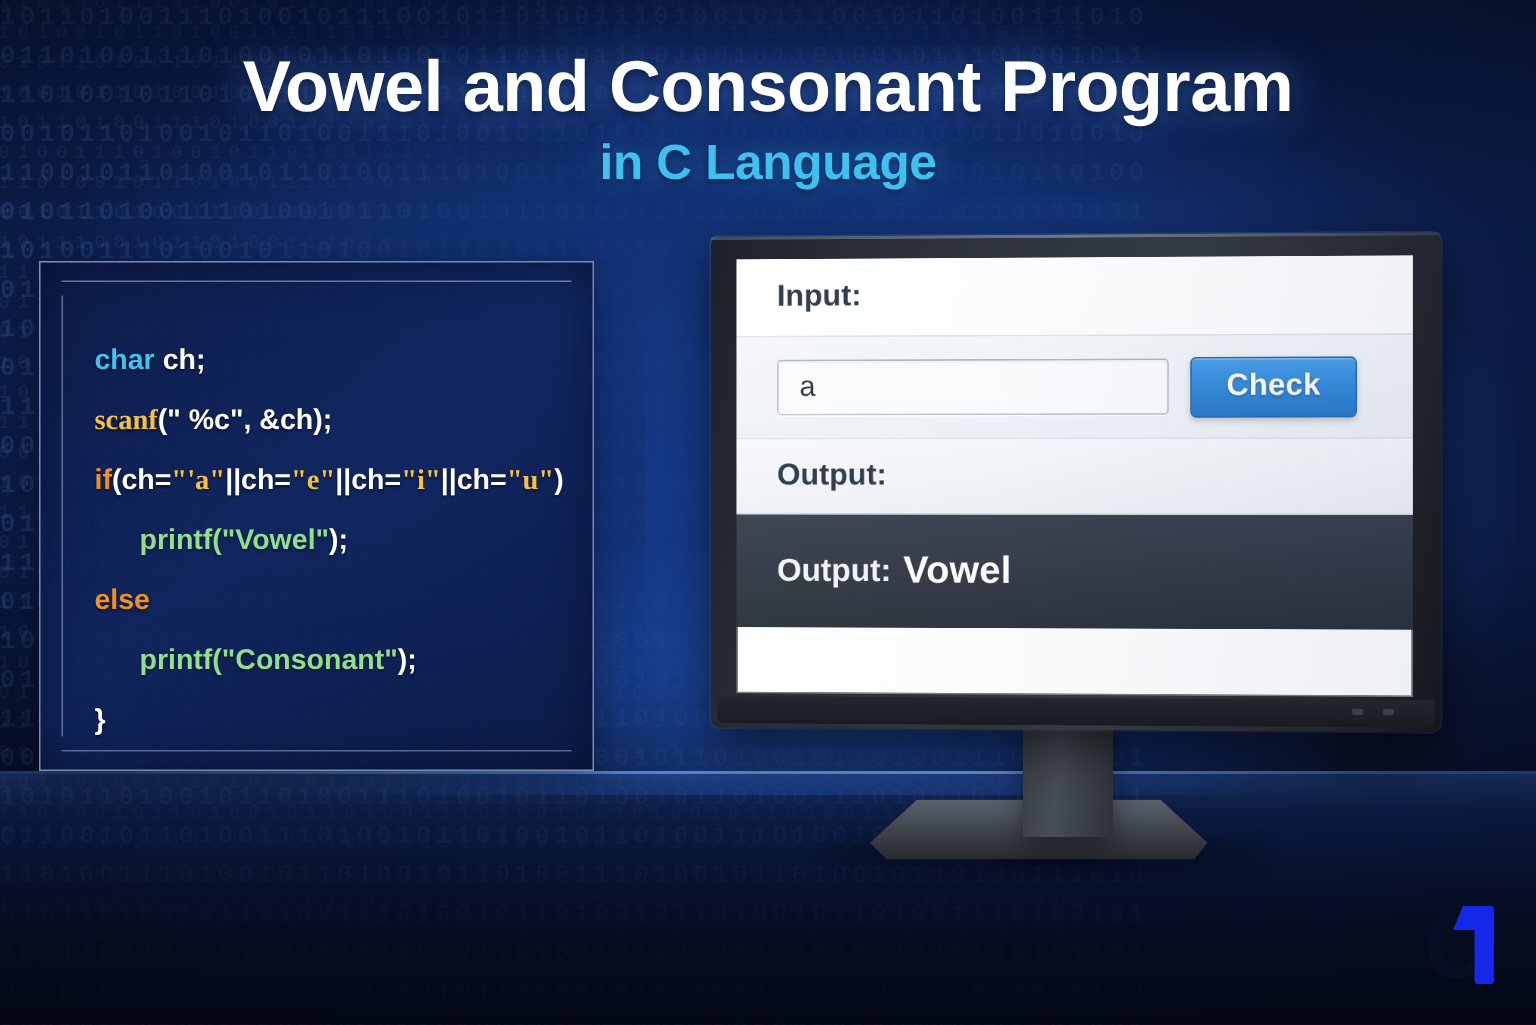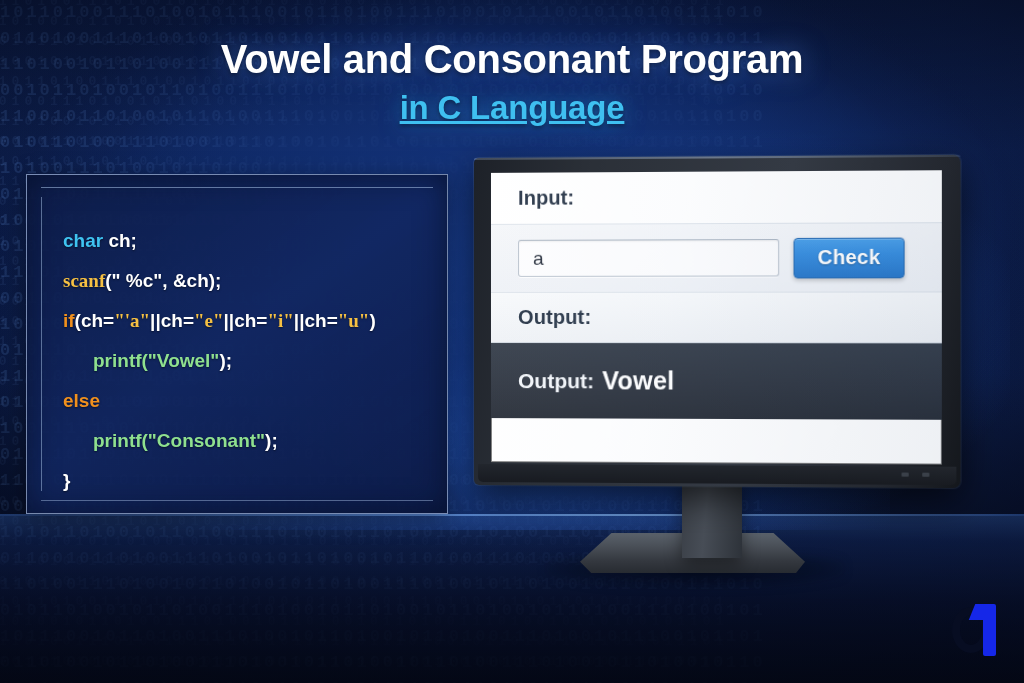--- a/index.html
+++ b/index.html
@@ -37,33 +37,33 @@
       radial-gradient(ellipse 560px 330px at 50% 36%, rgba(20,52,126,0.97) 0%, rgba(17,45,110,0.80) 46%, rgba(12,30,80,0.18) 78%, rgba(0,0,0,0) 95%),
       linear-gradient(180deg, rgba(4,9,26,0.55) 0%, rgba(4,9,26,0.05) 22%, rgba(4,9,26,0.10) 55%, rgba(3,6,16,0.80) 92%);
     pointer-events:none;
   }
 
   
   #title-block {
     position:absolute; left:0; top:34px; width:1024px; text-align:center; z-index:20;
   }
   #title-main {
-    font-size:40px; font-weight:bold; color:#ffffff; letter-spacing:-0.3px;
+    font-size:48px; font-weight:bold; color:#ffffff; letter-spacing:-0.3px;
     text-shadow:0 0 26px rgba(90,150,255,0.55), 0 2px 5px rgba(0,0,0,0.55);
     line-height:50px;
   }
   #title-sub {
     font-size:33px; font-weight:bold; color:#3fc0f0; letter-spacing:-0.2px;
     text-shadow:0 0 22px rgba(50,160,230,0.60), 0 2px 4px rgba(0,0,0,0.5);
-    line-height:44px; margin-top:2px;text-decoration:underline;
+    line-height:44px; margin-top:2px;
   }
 
   
   #code-panel {
-    position:absolute; left:26px; top:174px; width:422px; height:340px; z-index:15;
+    position:absolute; left:26px; top:174px; width:370px; height:340px; z-index:15;
     border:1px solid rgba(186,205,236,0.62);
     background:linear-gradient(145deg, rgba(13,28,72,0.93) 0%, rgba(17,38,96,0.90) 48%, rgba(12,26,70,0.93) 100%);
     box-shadow:0 0 30px rgba(5,12,36,0.65) inset, 0 4px 22px rgba(0,0,0,0.35);
   }
   #code-panel-topline {
     position:absolute; left:14px; right:14px; top:12px; height:1px;
     background:rgba(170,195,232,0.55);
   }
   #code-panel-inner {
     position:absolute; left:14px; top:22px; right:14px; bottom:22px;

